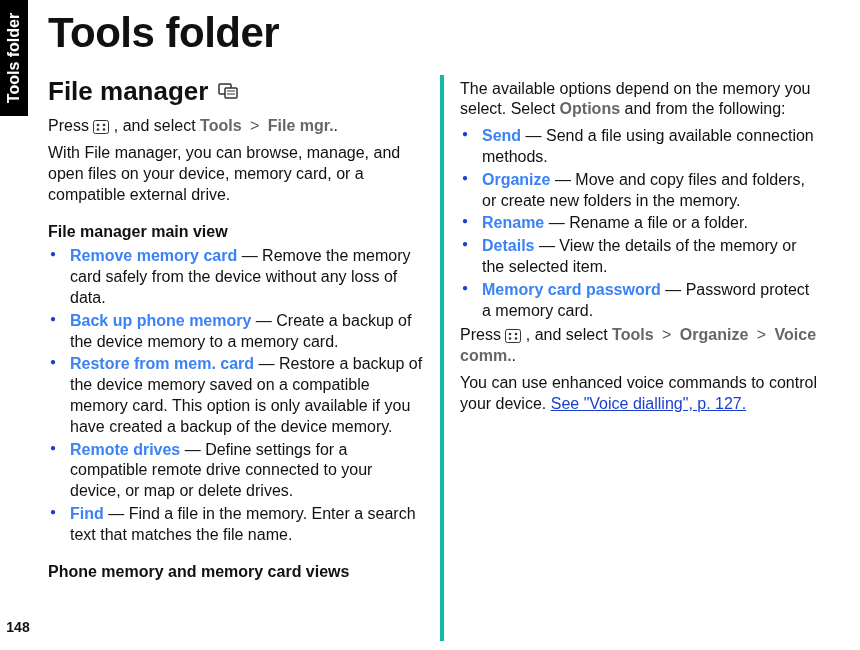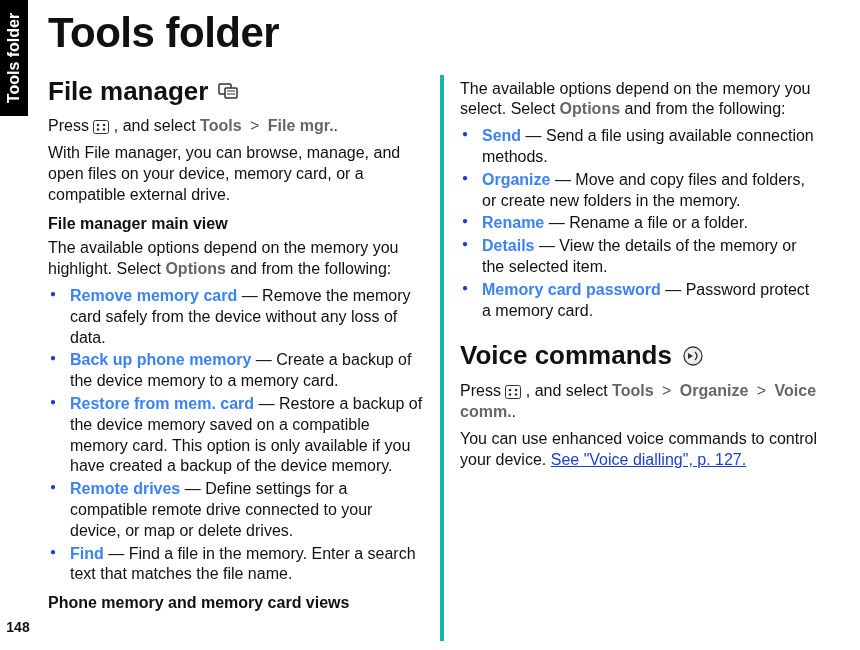--- a/index.html
+++ b/index.html
@@ -12,21 +12,21 @@
   .page-no { position: absolute; left: 4px; bottom: 14px; width: 28px; text-align: center; font-weight: 700; font-size: 14px; }
 
   .page { position: absolute; left: 48px; right: 0; top: 0; bottom: 0; padding-top: 6px; }
   h1 { font-size: 42px; font-weight: 800; margin-bottom: 14px; letter-spacing: -0.5px; }
 
   .cols { display: flex; gap: 0; height: 566px; }
   .col { width: 392px; padding-right: 14px; }
   .col + .col { border-left: 4px solid #14b8a6; padding-left: 16px; }
 
   h2 { font-size: 26px; font-weight: 800; margin-bottom: 8px; display: flex; align-items: center; gap: 10px; }
-  h3 { font-size: 16px; font-weight: 700; margin: 8px 0 4px; }
+  h3 { font-size: 16px; font-weight: 700; margin: 16px 0 4px; }
 
   p { margin: 4px 0 6px; }
   .nav-path { margin: 2px 0 6px; }
 
   ul.opts { list-style: none; margin: 2px 0 4px; }
   ul.opts > li { position: relative; padding-left: 22px; margin: 2px 0; }
   ul.opts > li::before { content: "●"; color: #1a3fcf; position: absolute; left: 2px; top: 1px; font-size: 10px; }
 
   .term { color: #3b82f6; font-weight: 700; }
   .menu { color: #666; font-weight: 700; }
@@ -76,23 +76,20 @@
         <span>, and select </span>
         <span class="menu">Tools</span>
         <span class="gt">&gt;</span>
         <span class="menu">File mgr.</span><span>.</span>
       </p>
 
       <p>With File manager, you can browse, manage, and open files on your device, memory card, or a compatible external drive.</p>
 
       <h3>File manager main view</h3>
 
-      <p>
-        <span>The available options depend on the memory you highlight. Select </span><span class="menu">Options</span><span> and from the following:</span>
-      </p>
 
       <ul class="opts">
         <li><span class="term">Remove memory card</span><span> — Remove the memory card safely from the device without any loss of data.</span></li>
         <li><span class="term">Back up phone memory</span><span> — Create a backup of the device memory to a memory card.</span></li>
         <li><span class="term">Restore from mem. card</span><span> — Restore a backup of the device memory saved on a compatible memory card. This option is only available if you have created a backup of the device memory.</span></li>
         <li><span class="term">Remote drives</span><span> — Define settings for a compatible remote drive connected to your device, or map or delete drives.</span></li>
         <li><span class="term">Find</span><span> — Find a file in the memory. Enter a search text that matches the file name.</span></li>
       </ul>
 
       <h3>Phone memory and memory card views</h3>
@@ -104,30 +101,20 @@
       </p>
 
       <ul class="opts">
         <li><span class="term">Send</span><span> — Send a file using available connection methods.</span></li>
         <li><span class="term">Organize</span><span> — Move and copy files and folders, or create new folders in the memory.</span></li>
         <li><span class="term">Rename</span><span> — Rename a file or a folder.</span></li>
         <li><span class="term">Details</span><span> — View the details of the memory or the selected item.</span></li>
         <li><span class="term">Memory card password</span><span> — Password protect a memory card.</span></li>
       </ul>
 
-      <h2 style="margin-top:18px;">
-        <span>Voice commands</span>
-        <span class="ic">
-          <svg width="22" height="22" viewBox="0 0 22 22">
-            <circle cx="11" cy="11" r="9" fill="#eee" stroke="#333" stroke-width="1.3"></circle>
-            <path d="M6 8 L6 14 L11 11 Z" fill="#333"></path>
-            <path d="M13 7 Q17 11 13 15" fill="none" stroke="#333" stroke-width="1.3"></path>
-          </svg>
-        </span>
-      </h2>
 
       <p class="nav-path">
         <span>Press </span>
         <span class="ic">
           <svg width="16" height="14" viewBox="0 0 16 14">
             <rect x="0.5" y="0.5" width="15" height="13" rx="2" fill="#fff" stroke="#333"></rect>
             <circle cx="5" cy="5" r="1.3" fill="#333"></circle>
               <circle cx="11" cy="5" r="1.3" fill="#333"></circle>
             <circle cx="5" cy="9.5" r="1.3" fill="#333"></circle>
               <circle cx="11" cy="9.5" r="1.3" fill="#333"></circle>

